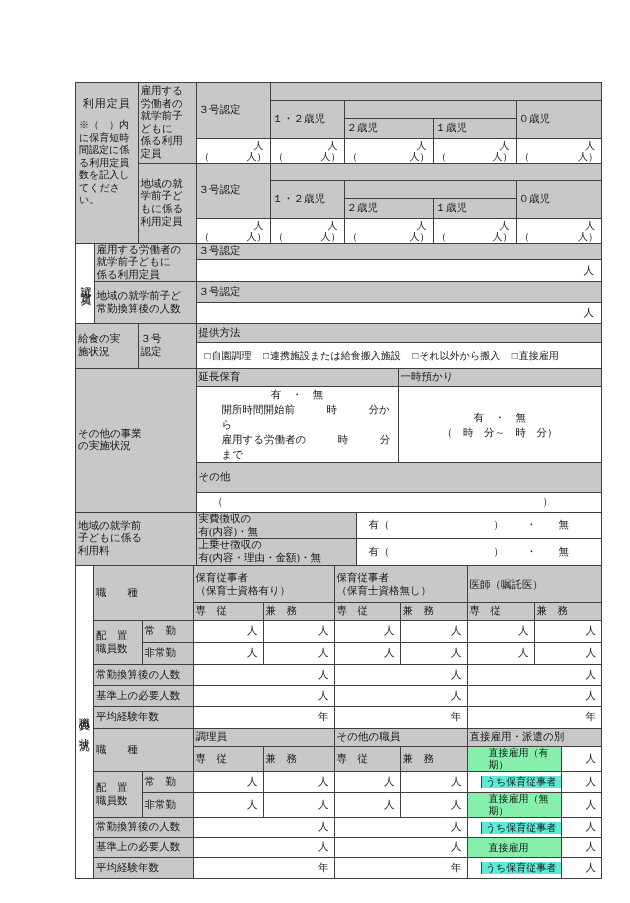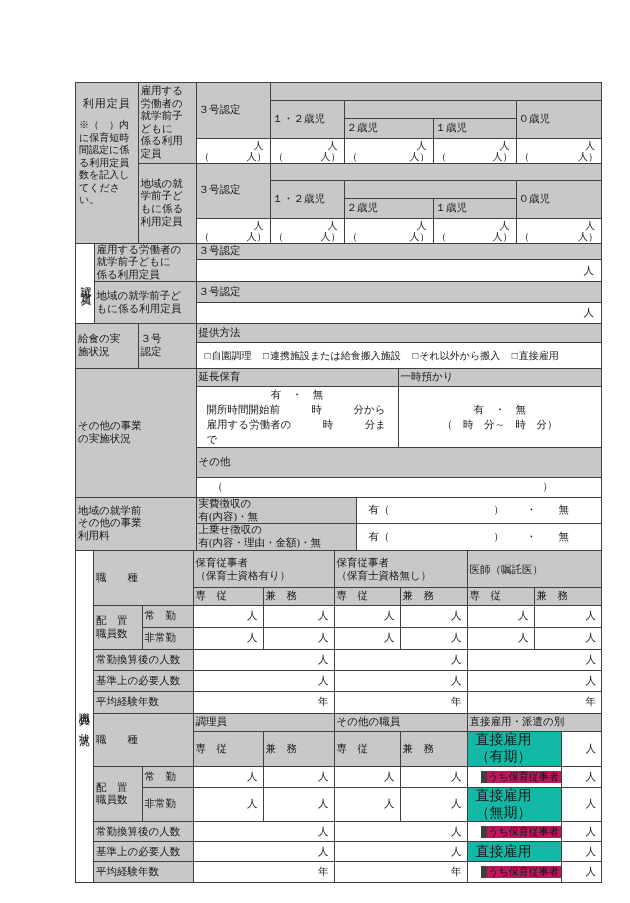--- a/index.html
+++ b/index.html
@@ -19,36 +19,36 @@
   .cap-note{margin-top:9px;font-size:10px;line-height:12.5px;white-space:pre-line;text-align:left;}
   .dcell{padding:1px 3px;background:#fff;}
   .du{text-align:right;font-size:10px;line-height:11px;padding-right:3px;}
   .dp{display:flex;justify-content:space-between;font-size:10px;line-height:11px;}
   .val-r{text-align:right;padding-right:7px;background:#fff;font-size:10.5px;}
   .vert{writing-mode:vertical-rl;text-orientation:upright;margin:auto;font-size:11px;letter-spacing:3px;line-height:16px;}
   .chk-row{background:#fff;padding-left:8px;font-size:10px;white-space:nowrap;}
   .chk-item{margin-right:9px;text-align:right;}
   .box{margin-right:1px;}
   .encho-cell,.ichiji-cell{background:#fff;font-size:10.5px;line-height:15px;vertical-align:middle;}
-  .encho-cell .ln{padding-left:8px;text-align:left;}
+  .encho-cell .ln{padding-left:8px;text-align:left;margin-left:15px;}
   .encho-cell .ctr,.ichiji-cell .ctr{text-align:center;}
   .paren-cell{background:#fff;}
   .paren-row{display:flex;justify-content:space-between;padding:0 46px 0 14px;font-size:10.5px;}
   .fee-cell{background:#fff;}
   .fee-val{display:flex;align-items:center;padding:0 30px 0 10px;font-size:10.5px;}
   .fee-sp{flex:1;}
   .fee-dot,.fee-none{margin-left:22px;}
   .staff-sec{display:flex;}
   .vstrip{width:18px;border-right:1px solid #3f3f3f;display:flex;align-items:center;justify-content:center;background:#fff;}
   .staff-tables{flex:1;}
   .t2wrap{border-top:1px solid #3f3f3f;}
   .ucell{text-align:right;padding-right:5px;background:#fff;font-size:10.5px;}
-  .gl{background:#14b8a6;text-align:left;padding-left:8px;font-size:14px;}
+  .gl{background:#86efac;text-align:left;padding-left:21px;font-size:10px;}
   .inset{background:#fff;padding:0;}
-  .ib{margin-left:13px;height:100%;background:#be185d;border-left:6px solid #404040;display:flex;align-items:center;justify-content:center;font-size:10px;}
+  .ib{margin-left:13px;height:100%;background:#5eead4;border-left:1px solid #404040;display:flex;align-items:center;justify-content:center;font-size:10px;}
   .grp{font-size:10.5px;line-height:13px;}
 </style>
 </head>
 <body>
 
 <div class="form">
 
   <div class="sw">
     <table>
       <colgroup>
@@ -200,21 +200,21 @@
         <td rowspan="2" class="g c pre">雇用する労働者の
 就学前子どもに
 係る利用定員</td>
         <td class="g c">３号認定</td>
       </tr>
       <tr style="height:20px">
             <td class="val-r">人</td>
           </tr>
       <tr style="height:21px">
         <td rowspan="2" class="g c pre">地域の就学前子ど
-もに係る利用定員</td>
+常勤換算後の人数</td>
         <td class="g c">３号認定</td>
       </tr>
       <tr style="height:20px">
             <td class="val-r">人</td>
           </tr>
     </tbody>
       </table>
   </div>
 
   <div class="sw">
@@ -287,21 +287,21 @@
   <div class="sw">
     <table>
       <colgroup>
           <col style="width:120px">
           <col style="width:160px">
           <col style="width:245px">
         </colgroup>
       <tbody>
           <tr style="height:26px">
         <td rowspan="2" class="g c pre">地域の就学前
-その他の事業
+子どもに係る
 利用料</td>
         <td class="g c pre">実費徴収の
 有(内容)・無</td>
         <td class="fee-cell">
           <div class="fee-val">
                 <span>有（</span>
                 <span class="fee-sp"></span>
                 <span>）</span>
                 <span class="fee-dot">・</span>
                 <span class="fee-none">無</span>

